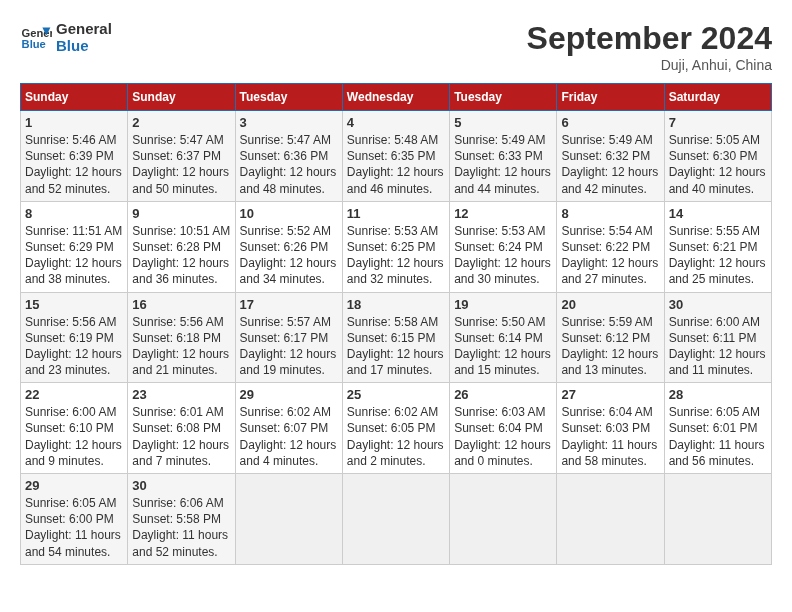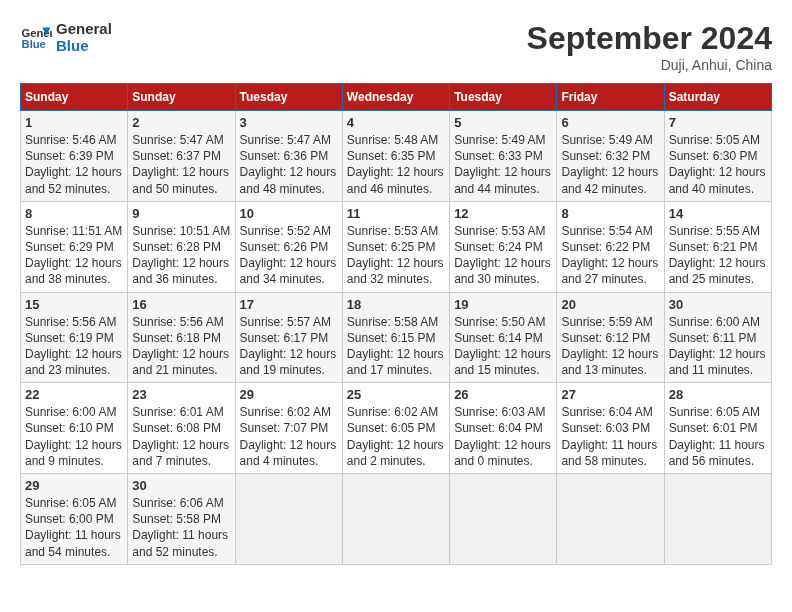--- a/index.html
+++ b/index.html
@@ -278,21 +278,21 @@
         <td>
           <span class="day-number">23</span>
           <div class="day-info">Sunrise: 6:01 AM
 Sunset: 6:08 PM
 Daylight: 12 hours
 and 7 minutes.</div>
         </td>
         <td>
           <span class="day-number">29</span>
           <div class="day-info">Sunrise: 6:02 AM
-Sunset: 7:07 PM
+Sunset: 6:07 PM
 Daylight: 12 hours
 and 4 minutes.</div>
         </td>
         <td>
           <span class="day-number">25</span>
           <div class="day-info">Sunrise: 6:02 AM
 Sunset: 6:05 PM
 Daylight: 12 hours
 and 2 minutes.</div>
         </td>

